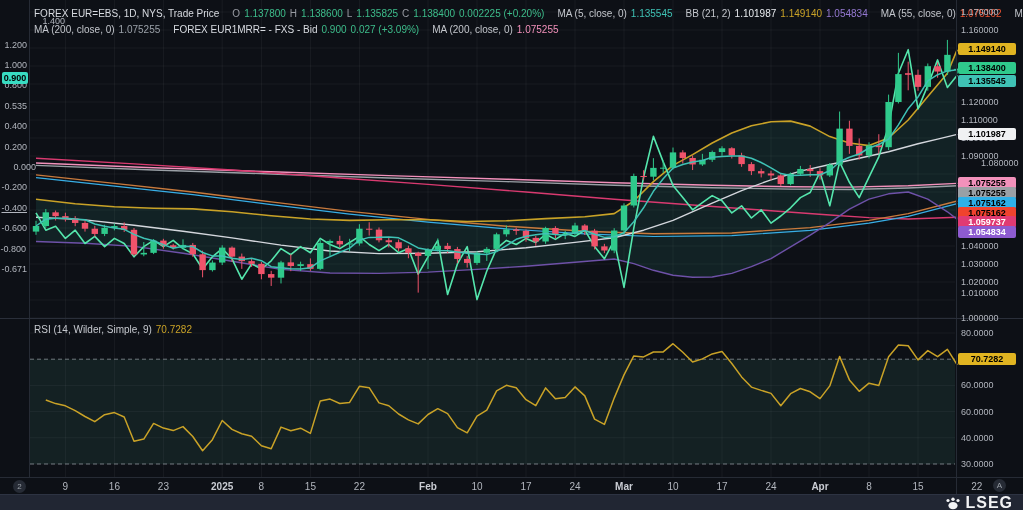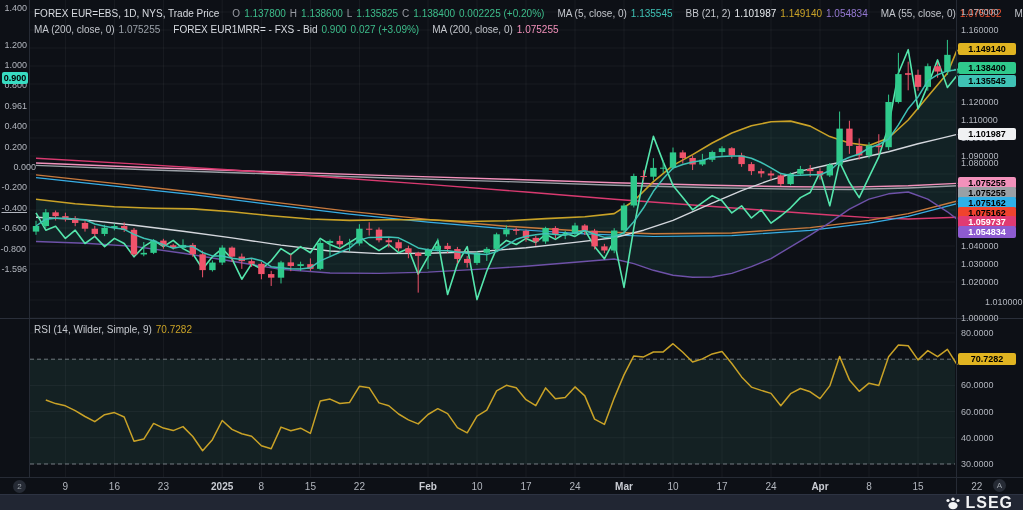--- a/index.html
+++ b/index.html
@@ -316,44 +316,44 @@
       <span style="color: rgb(61, 189, 139);">0.027 (+3.09%)</span>
       <span class="gap" style="color: rgb(195, 198, 204);">MA (200, close, 0)</span>
       <span style="color: rgb(242, 145, 187);">1.075255</span>
     </div>
   <div id="rsi-legend" class="legend">
       <span style="color: rgb(198, 201, 207);">RSI (14, Wilder, Simple, 9)</span>
       <span style="color: rgb(201, 162, 39);">70.7282</span>
     </div>
 
   <div id="left-axis">
-      <div class="axis-label left-label" style="left:1px;top:3px;">1.400</div>
+      <div class="axis-label left-label" style="left:1px;top:16px;padding-left:38px;">1.400</div>
       <div class="axis-label left-label" style="left:1px;top:39.60000000000001px;">1.200</div>
       <div class="axis-label left-label" style="left:1px;top:60px;">1.000</div>
       <div class="axis-label left-label" style="left:1px;top:80.39999999999999px;">0.800</div>
-      <div class="axis-label left-label" style="left:1px;top:100.79999999999998px;">0.961</div>
+      <div class="axis-label left-label" style="left:1px;top:100.79999999999998px;">0.535</div>
       <div class="axis-label left-label" style="left:1px;top:121.19999999999999px;">0.400</div>
       <div class="axis-label left-label" style="left:1px;top:141.6px;">0.200</div>
       <div class="axis-label left-label" style="left:1px;top:162px;padding-left:9px;">0.000</div>
       <div class="axis-label left-label" style="left:1px;top:182.4px;">-0.200</div>
       <div class="axis-label left-label" style="left:1px;top:202.8px;text-decoration:underline;">-0.400</div>
       <div class="axis-label left-label" style="left:1px;top:223.2px;">-0.600</div>
       <div class="axis-label left-label" style="left:0;top:243.60000000000002px;">-0.800</div>
-      <div class="axis-label left-label" style="left:1px;top:264px;">-1.596</div>
+      <div class="axis-label left-label" style="left:1px;top:264px;">-0.671</div>
     </div>
   <div id="right-axis">
       <div class="axis-label right-label" style="top:312.9999999999999px;">1.000000</div>
-      <div class="axis-label right-label" style="top:297px;margin-left:24px;">1.010000</div>
+      <div class="axis-label right-label" style="top:288px;">1.010000</div>
       <div class="axis-label right-label" style="top:276.99999999999983px;text-align:right;">1.020000</div>
       <div class="axis-label right-label" style="top:258.99999999999983px;">1.030000</div>
       <div class="axis-label right-label" style="top:240.9999999999998px;">1.040000</div>
       <div class="axis-label right-label" style="top:222.9999999999998px;">1.050000</div>
       <div class="axis-label right-label" style="top:204.99999999999977px;">1.060000</div>
       <div class="axis-label right-label" style="top:186.99999999999977px;">1.070000</div>
-      <div class="axis-label right-label" style="top:158px;">1.080000</div>
+      <div class="axis-label right-label" style="top:158px;margin-left:20px;">1.080000</div>
       <div class="axis-label right-label" style="top:150.99999999999972px;">1.090000</div>
       <div class="axis-label right-label" style="top:132.99999999999972px;">1.100000</div>
       <div class="axis-label right-label" style="top:114.9999999999997px;">1.110000</div>
       <div class="axis-label right-label" style="top:96.99999999999969px;">1.120000</div>
       <div class="axis-label right-label" style="top:78.99999999999966px;">1.130000</div>
       <div class="axis-label right-label" style="top:60.999999999999645px;">1.140000</div>
       <div class="axis-label right-label" style="top:42.99999999999963px;">1.150000</div>
       <div class="axis-label right-label" style="top:24.999999999999616px;">1.160000</div>
       <div class="axis-label right-label" style="top:6.9999999999996px;">1.170000</div>
     </div>

